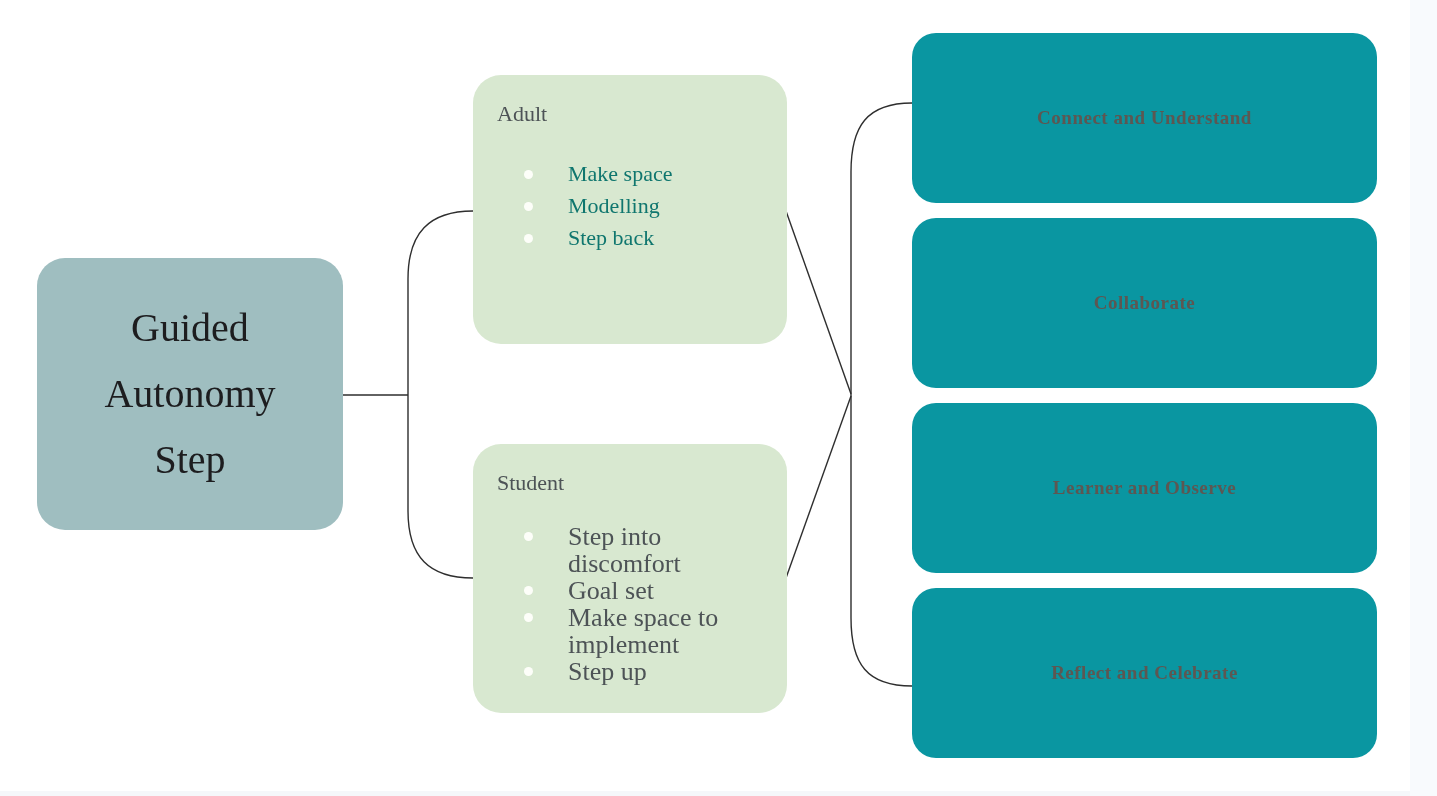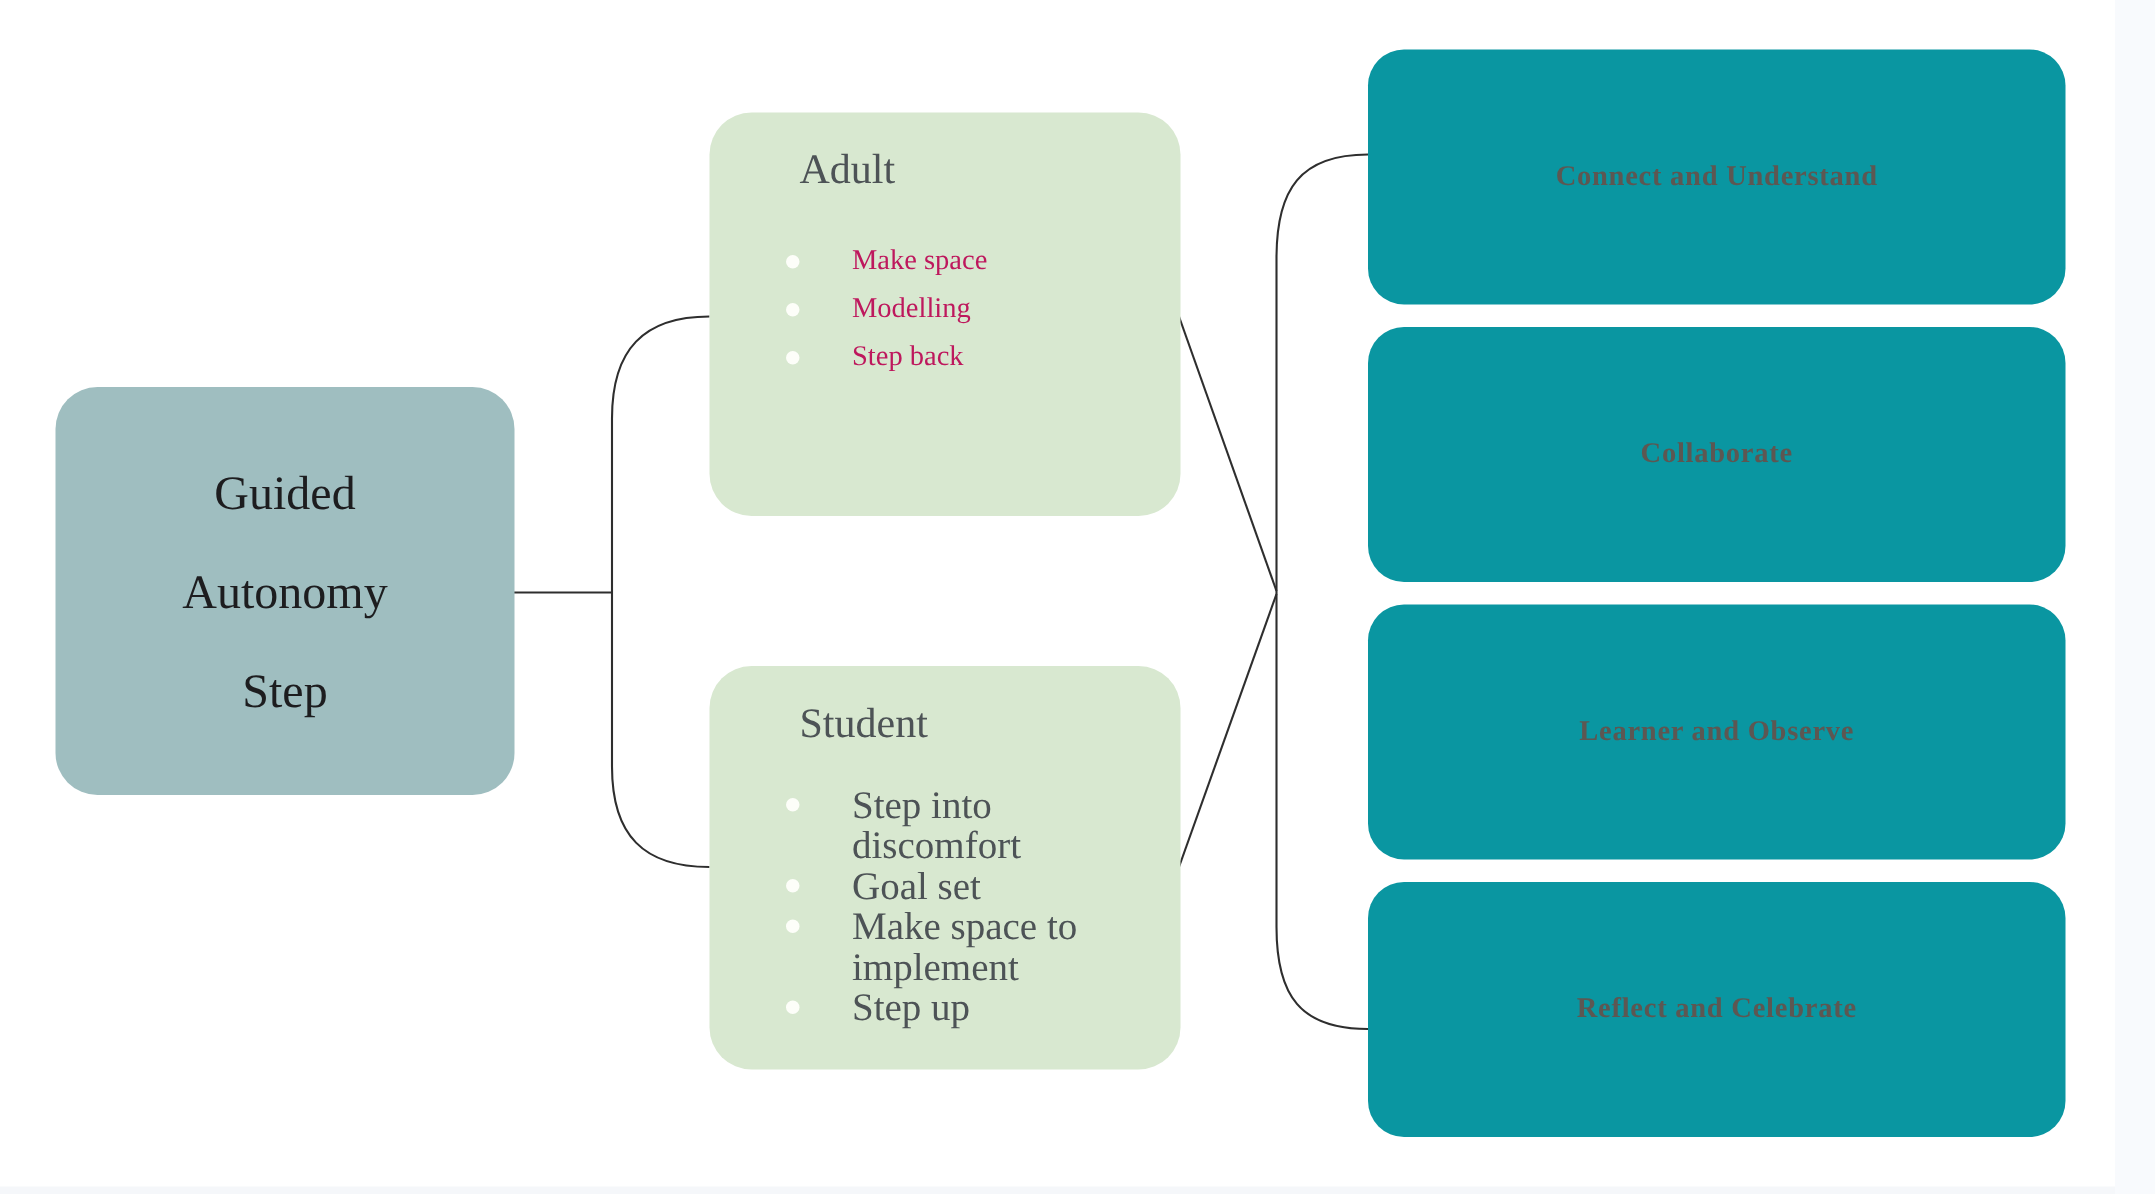--- a/index.html
+++ b/index.html
@@ -26,44 +26,44 @@
   svg.connectors path, svg.connectors line {
     stroke: #2e2e2e; stroke-width: 1.4; fill: none;
   }
   .node { position: absolute; box-sizing: border-box; }
   .root-node {
     left: 37px; top: 258px; width: 306px; height: 272px;
     background: #9fbec0; border-radius: 28px;
     display: flex; flex-direction: column; align-items: center; justify-content: center;
   }
   .root-line {
-    font-size: 32px; line-height: 66px; color: #1d1d1f; text-align: center;
+    font-size: 40px; line-height: 66px; color: #1d1d1f; text-align: center;
   }
   .group-node {
     width: 314px; height: 269px; left: 473px;
     background: #d8e8d0; border-radius: 28px;
     padding: 25px 20px 0 24px;
   }
   .group-node.adult { top: 75px; }
   .group-node.student { top: 444px; }
   .group-title {
-    font-size: 28px; line-height: 28px; color: #4d5356; margin-left: 36px;
+    font-size: 22px; line-height: 28px; color: #4d5356;
   }
   ul.bullet-list {
     list-style: none; margin: 30px 0 0 0; padding: 0;
   }
   .group-node.student ul.bullet-list { margin-top: 26px; }
   ul.bullet-list li {
     display: flex; align-items: flex-start; padding-left: 27px;
   }
   .bullet-dot {
     flex: 0 0 auto; width: 9px; height: 9px; border-radius: 50%;
     background: #fdfef9; margin-right: 35px;
   }
-  .group-node.adult .item-text { font-size: 19px; line-height: 32px; color: #be185d; }
+  .group-node.adult .item-text { font-size: 22px; line-height: 32px; color: #0f766e; }
   .group-node.adult .bullet-dot { margin-top: 12px; }
   .group-node.student .item-text { font-size: 26px; line-height: 27px; color: #4d5356; max-width: 152px; }
   .group-node.student .bullet-dot { margin-top: 9px; }
   .phase-node {
     left: 912px; width: 465px; height: 170px;
     background: #0a96a1; border-radius: 24px;
     display: flex; align-items: center; justify-content: center;
   }
   .phase-1 { top: 33px; }
   .phase-2 { top: 218px; }

